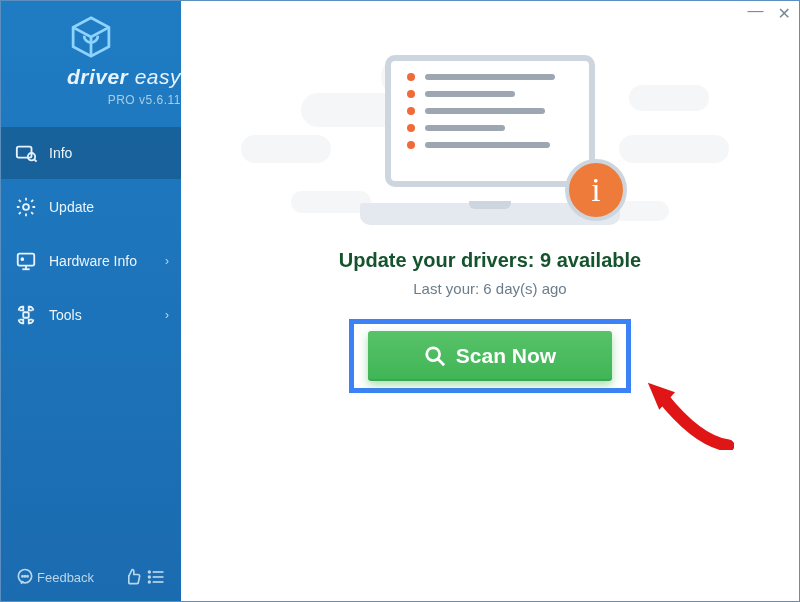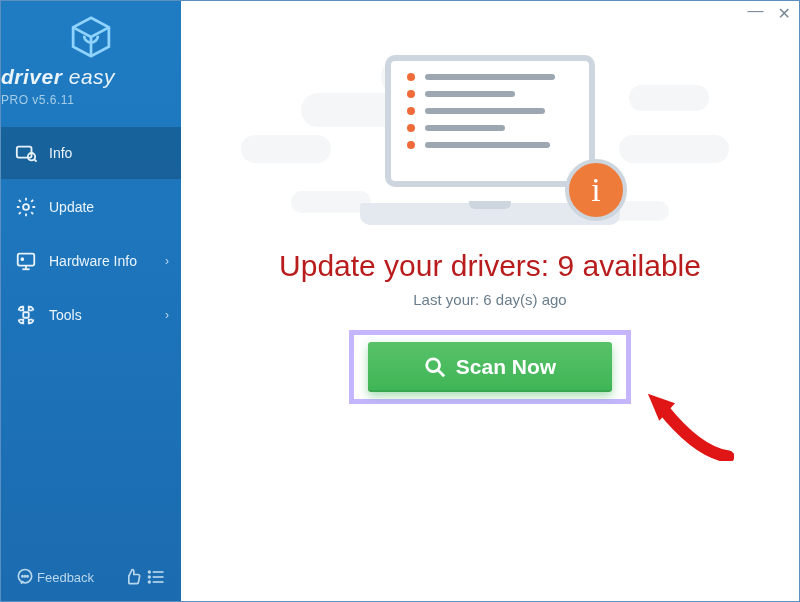--- a/index.html
+++ b/index.html
@@ -22,21 +22,21 @@
   
   .sidebar {
     width: 180px; height: 100%;
     background: linear-gradient(180deg, #1f7cc3 0%, #1b6bb0 100%);
     display: flex; flex-direction: column;
     color: #e7f2fc;
     position: relative;
   }
   .logo-area {
     padding: 14px 0 18px 0;
-    text-align: left;
+    text-align: right;
   }
   .logo-cube {
     width: 44px; height: 44px; margin: 0 auto 6px;
     color: #8fd3ff;
   }
   .brand {
     font-style: italic;
     font-weight: 600;
     font-size: 21px;
     color: #e9f3fa;
@@ -118,33 +118,33 @@
   .info-badge {
     position: absolute; right: -2px; bottom: 4px;
     width: 62px; height: 62px; border-radius: 50%;
     background: #ef7b3a;
     border: 4px solid #cdd6de;
     display:flex; align-items:center; justify-content:center;
     color:#fff; font-size:34px; font-family: Georgia, serif;
   }
   .headline {
     margin-top: 24px;
-    font-size: 30px;
-    font-weight: 400;
-    color: #b91c1c;
+    font-size: 20px;
+    font-weight: 700;
+    color: #14532d;
   }
   .sub {
     margin-top: 8px;
     font-size: 15px;
     color: #6a7d8c;
   }
   
   .scan-highlight {
     margin-top: 22px;
-    border: 5px solid #c4b5fd;
+    border: 5px solid #3b82f6;
     padding: 7px 14px;
     position: relative;
   }
   .scan-btn {
     width: 244px; height: 50px;
     background: linear-gradient(180deg,#58c268 0%, #3fb556 100%);
     border: none; border-radius: 3px;
     display:flex; align-items:center; justify-content:center;
     color:#fff; font-size:21px; font-weight:700;
     cursor:pointer;

